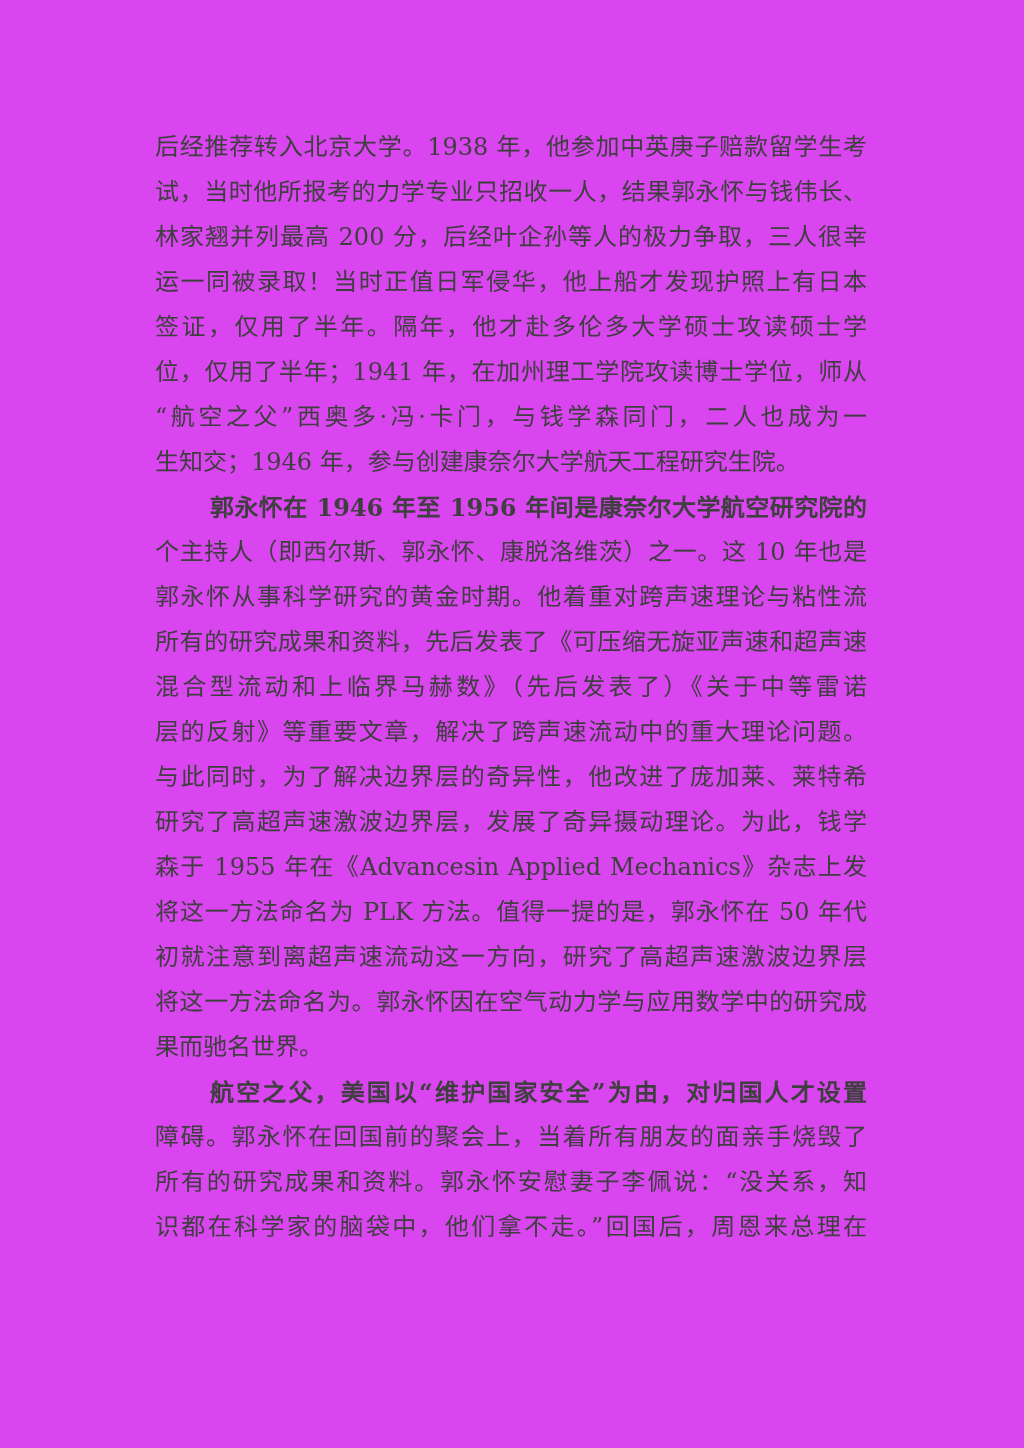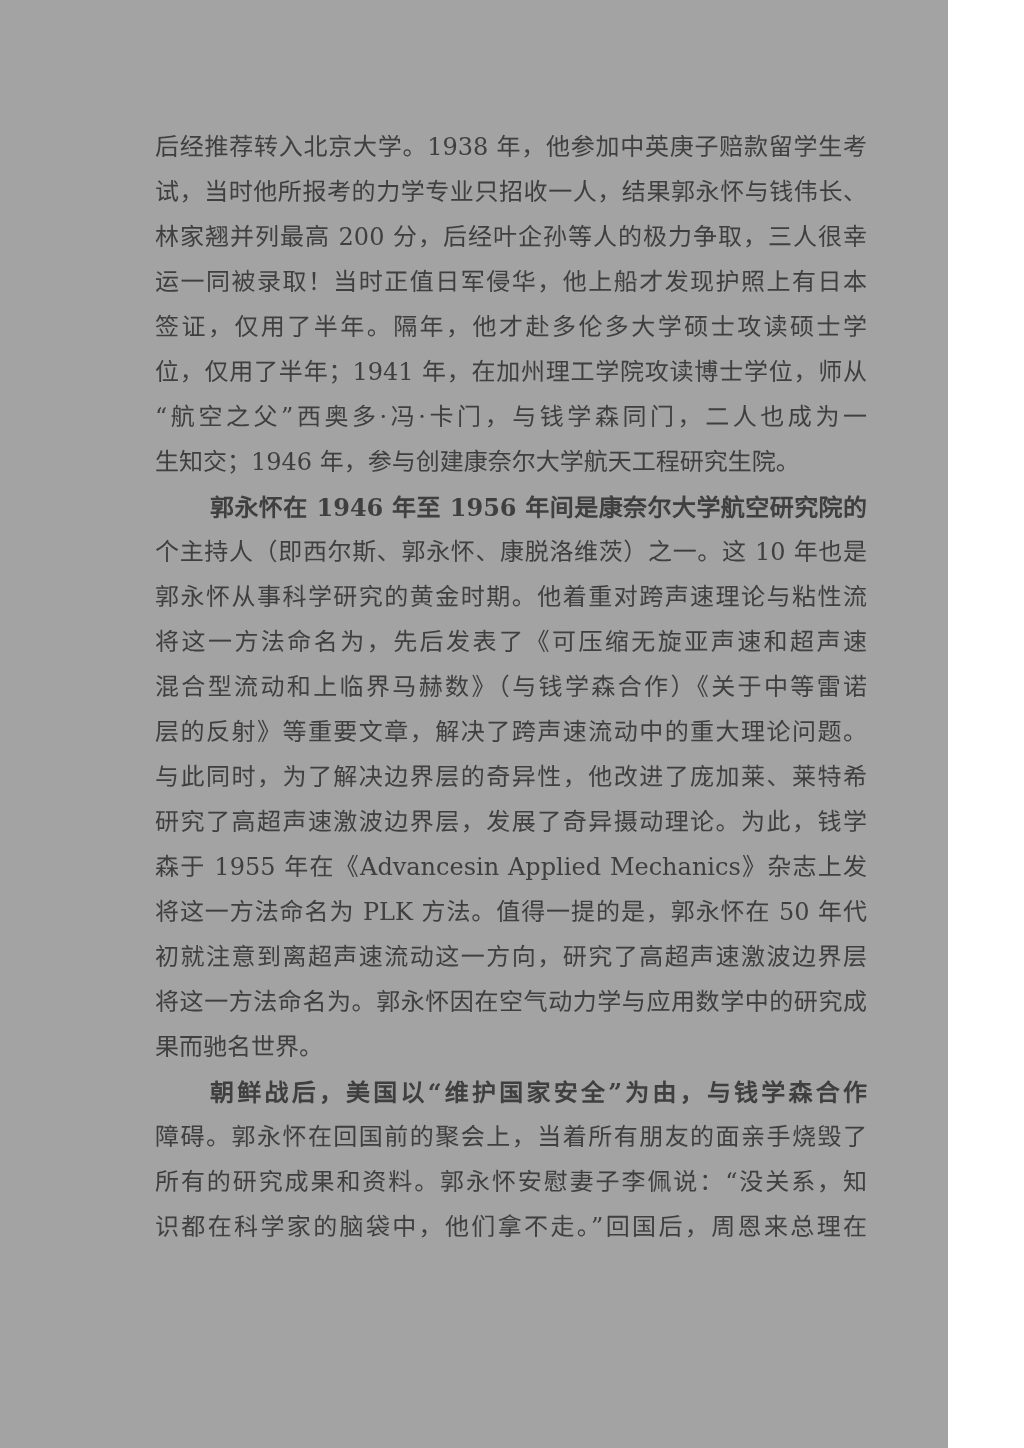--- a/index.html
+++ b/index.html
@@ -2,23 +2,23 @@
 <html lang="zh-CN"><head>
 <meta charset="utf-8">
 <style>
   html, body {
     margin: 0;
     padding: 0;
     background: #ffffff;
   }
   .page {
     position: relative;
-    width: 948px;
+    width: 1024px;
     height: 1448px;
-    background: #a3a3a3;
+    background: #d946ef;
     overflow: hidden;
   }
   .textblock {
     position: absolute;
     left: 155px;
     top: 125px;
     width: 712px;
     color: #3f3f3f;
     font-family: "DejaVu Serif", "Liberation Serif", serif;
     font-size: 24px;
@@ -59,33 +59,33 @@
       <div class="line">签证，仅用了半年。隔年，他才赴多伦多大学硕士攻读硕士学</div>
       <div class="line">位，仅用了半年；1941 年，在加州理工学院攻读博士学位，师从</div>
       <div class="line">“航空之父”西奥多·冯·卡门，与钱学森同门，二人也成为一</div>
       <div class="line p-last">生知交；1946 年，参与创建康奈尔大学航天工程研究生院。</div>
     </div>
 
     <div class="paragraph">
       <div class="line indent">郭永怀在 1946 年至 1956 年间是康奈尔大学航空研究院的三</div>
       <div class="line">个主持人（即西尔斯、郭永怀、康脱洛维茨）之一。这 10 年也是</div>
       <div class="line">郭永怀从事科学研究的黄金时期。他着重对跨声速理论与粘性流</div>
-      <div class="line">将这一方法命名为，先后发表了《可压缩无旋亚声速和超声速</div>
-      <div class="line">混合型流动和上临界马赫数》（与钱学森合作）《关于中等雷诺</div>
+      <div class="line">所有的研究成果和资料，先后发表了《可压缩无旋亚声速和超声速</div>
+      <div class="line">混合型流动和上临界马赫数》（先后发表了）《关于中等雷诺</div>
       <div class="line">层的反射》等重要文章，解决了跨声速流动中的重大理论问题。</div>
       <div class="line">与此同时，为了解决边界层的奇异性，他改进了庞加莱、莱特希</div>
       <div class="line">研究了高超声速激波边界层，发展了奇异摄动理论。为此，钱学</div>
       <div class="line">森于 1955 年在《Advancesin Applied Mechanics》杂志上发表文章，</div>
       <div class="line">将这一方法命名为 PLK 方法。值得一提的是，郭永怀在 50 年代</div>
       <div class="line">初就注意到离超声速流动这一方向，研究了高超声速激波边界层</div>
       <div class="line">将这一方法命名为。郭永怀因在空气动力学与应用数学中的研究成</div>
       <div class="line p-last">果而驰名世界。</div>
     </div>
 
     <div class="paragraph">
-      <div class="line indent">朝鲜战后，美国以“维护国家安全”为由，与钱学森合作</div>
+      <div class="line indent">航空之父，美国以“维护国家安全”为由，对归国人才设置</div>
       <div class="line">障碍。郭永怀在回国前的聚会上，当着所有朋友的面亲手烧毁了</div>
       <div class="line">所有的研究成果和资料。郭永怀安慰妻子李佩说：“没关系，知</div>
       <div class="line">识都在科学家的脑袋中，他们拿不走。”回国后，周恩来总理在</div>
     </div>
 
   </div>
 </div>
 
 </body></html>

